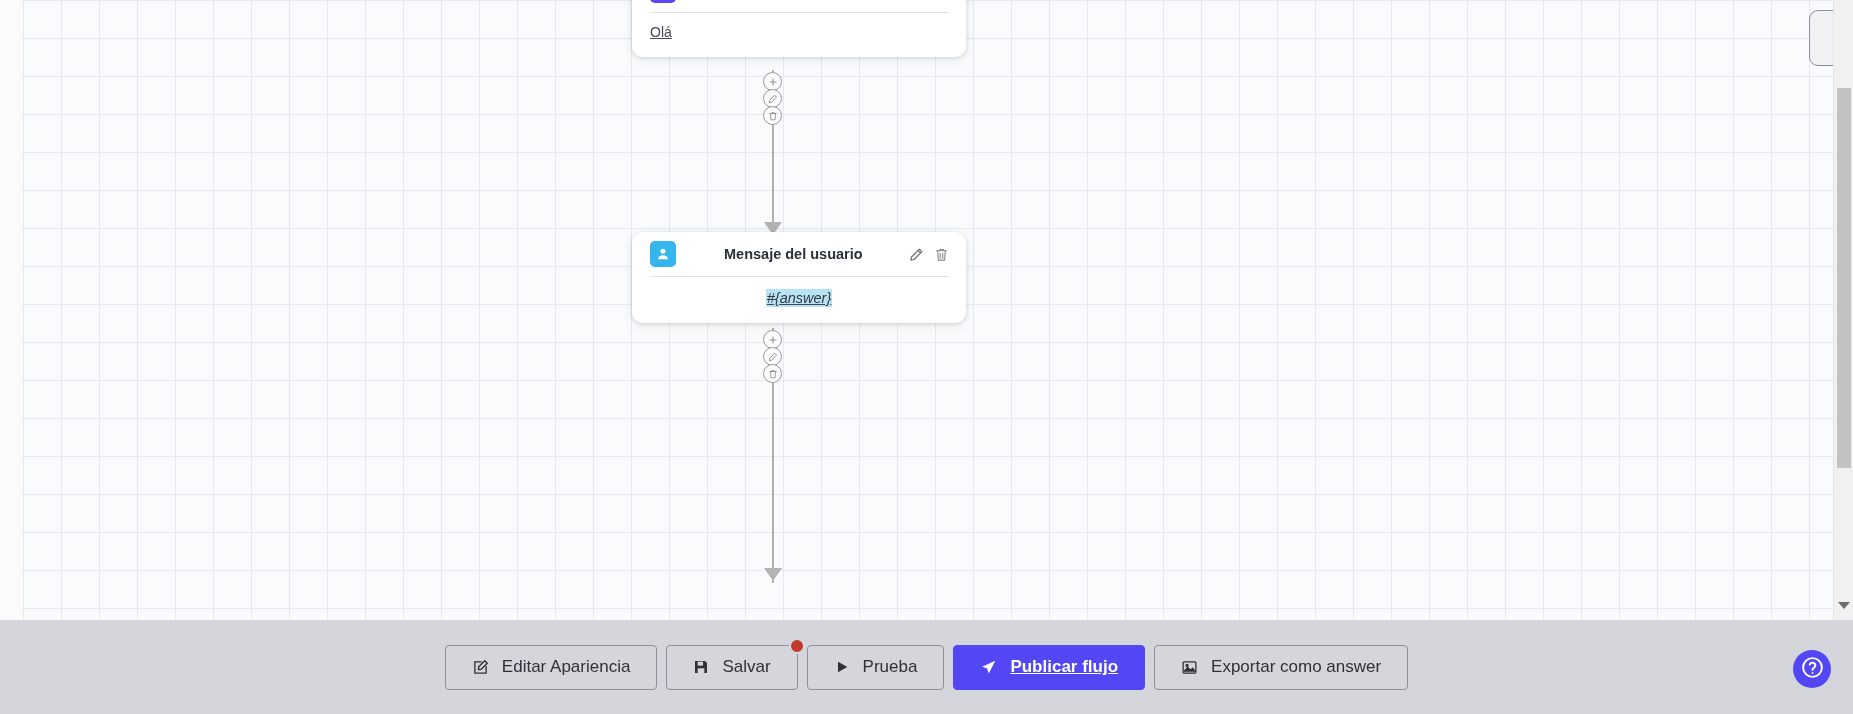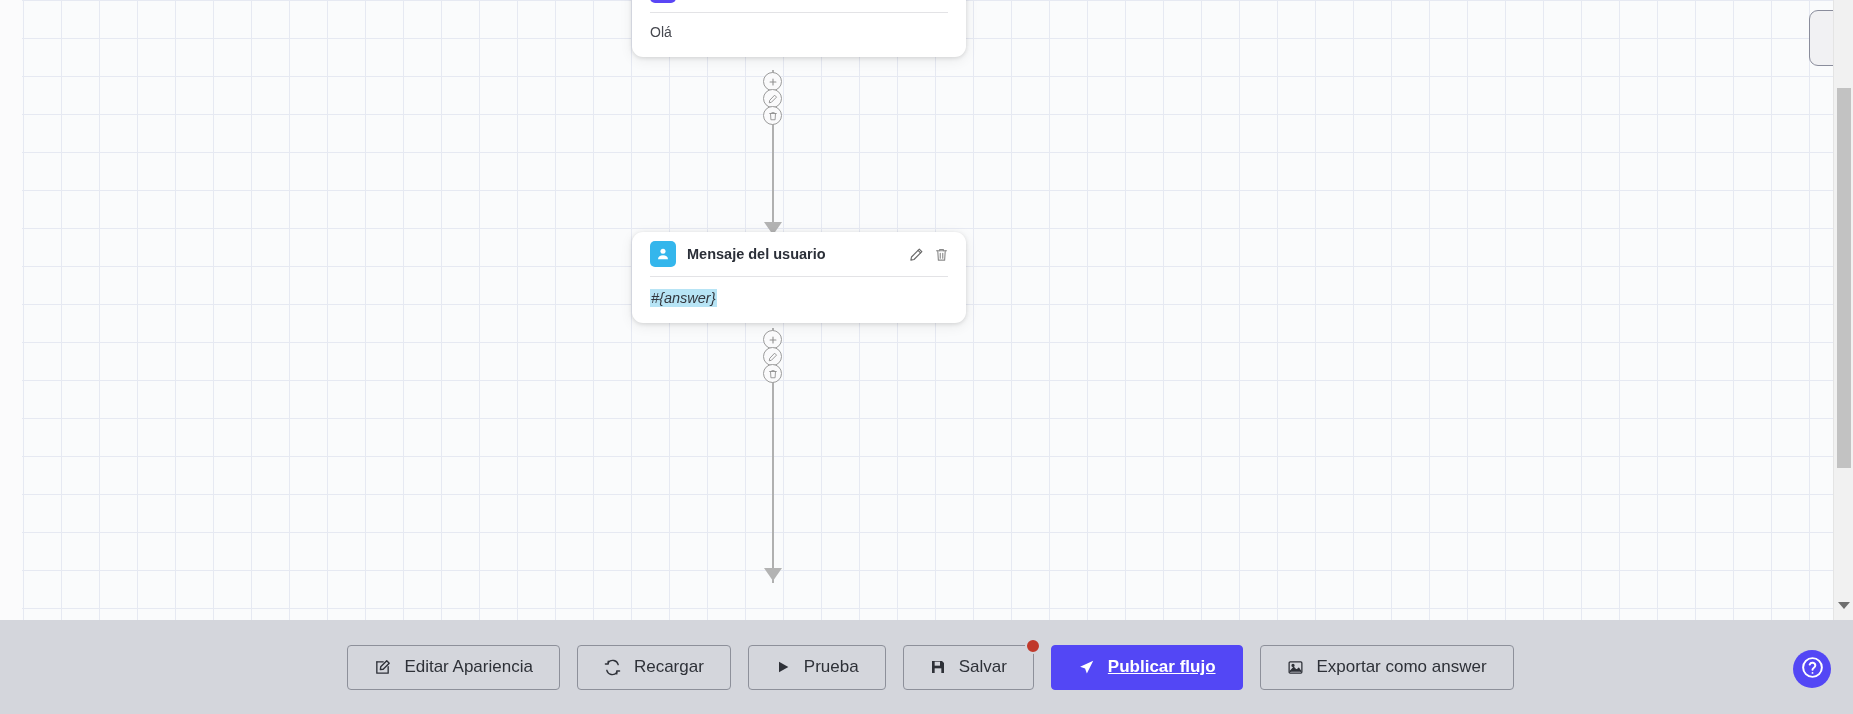--- a/index.html
+++ b/index.html
@@ -86,40 +86,42 @@
     flex: 0 0 auto;
   }
   .node-icon.bot { background: #5a46f5; }
   .node-icon.user { background: #34b6ec; }
   .node-title {
     font-size: 14.5px;
     font-weight: bold;
     color: #2b2f38;
     flex: 1 1 auto;
     white-space: nowrap;
+    margin-left: 37px;
   }
   .node-actions {
     display: flex;
     align-items: center;
     gap: 10px;
     flex: 0 0 auto;
   }
   .node-actions svg { display: block; cursor: pointer; }
   .node-divider {
     height: 1px;
     background: #e3e3e6;
     margin: 0 18px;
   }
   .node-body {
     padding: 11px 18px 17px 18px;
     font-size: 14px;
     color: #46484f;
     min-height: 36px;
-  }
-  .node-body.centered { text-align: left; padding-top: 13px; }
+    text-decoration: underline;
+  }
+  .node-body.centered { text-align: center; padding-top: 13px; }
   .var-token {
     background: #b7e4f5;
     font-style: italic;
     color: #33363d;
     font-size: 14.5px;
     padding: 1px 1px;
   }
 
   
   .edge-btn-stack {
@@ -205,21 +207,20 @@
     border-radius: 4px;
     display: flex;
     align-items: center;
     justify-content: center;
     gap: 13px;
     padding: 0 26px;
     font-size: 17px;
     color: #2e3138;
     cursor: pointer;
     white-space: nowrap;
-    margin-left: 8px;
   }
   .tb-btn.primary {
     background: #5347f5;
     border-color: #5347f5;
     color: #ffffff;
     font-weight: bold;
     text-decoration: underline;
   }
   .tb-btn svg { display: block; flex: 0 0 auto; }
   .tb-badge {
@@ -359,51 +360,40 @@
       <span>
         <svg width="17" height="17" viewBox="0 0 24 24" fill="none" stroke="#2e3138" stroke-width="1.9" stroke-linecap="round" stroke-linejoin="round">
           <path d="M4 4h9"></path>
             <path d="M4 4v16h16v-9"></path>
           <path d="M18 2.5l3.5 3.5L13 14.5l-4 .5.5-4z"></path>
         </svg>
       </span>
       <span>Editar Apariencia</span>
     </div>
 
-    <div class="tb-btn">
-      <span>
-        <svg width="17" height="17" viewBox="0 0 24 24" fill="none" stroke="#2e3138" stroke-width="2" stroke-linecap="round" stroke-linejoin="round">
-          <path d="M20 8a8 8 0 0 0-14-3"></path>
-            <path d="M4 16a8 8 0 0 0 14 3"></path>
-          <path d="M6 3v4H2"></path>
-            <path d="M18 21v-4h4"></path>
-        </svg>
-      </span>
-      <span>Recargar</span>
-    </div>
-
-    <div class="tb-btn">
-      <span>
-        <svg width="16" height="16" viewBox="0 0 24 24" fill="#2e3138" aria-hidden="true">
-          <path d="M6 4l14 8-14 8z"></path>
-        </svg>
-      </span>
-      <span>Prueba</span>
-    </div>
 
     <div class="tb-btn">
       <span>
         <svg width="16" height="16" viewBox="0 0 24 24" fill="#2e3138" aria-hidden="true">
           <path d="M3 3h15l3 3v15H3z"></path>
           <rect x="7" y="4" width="8" height="6" fill="#d4d6dc"></rect>
           <rect x="7" y="14" width="10" height="7" fill="#d4d6dc"></rect>
         </svg>
       </span>
       <span>Salvar</span>
       <span class="tb-badge"></span>
+    </div>
+
+    <div class="tb-btn">
+      <span>
+        <svg width="16" height="16" viewBox="0 0 24 24" fill="#2e3138" aria-hidden="true">
+          <path d="M6 4l14 8-14 8z"></path>
+        </svg>
+      </span>
+      <span>Prueba</span>
     </div>
 
     <div class="tb-btn primary">
       <span>
         <svg width="17" height="17" viewBox="0 0 24 24" fill="#ffffff" aria-hidden="true">
           <path d="M21.5 2.5L3 11l7 2.5 2.5 7z"></path>
         </svg>
       </span>
       <span>Publicar flujo</span>
     </div>

